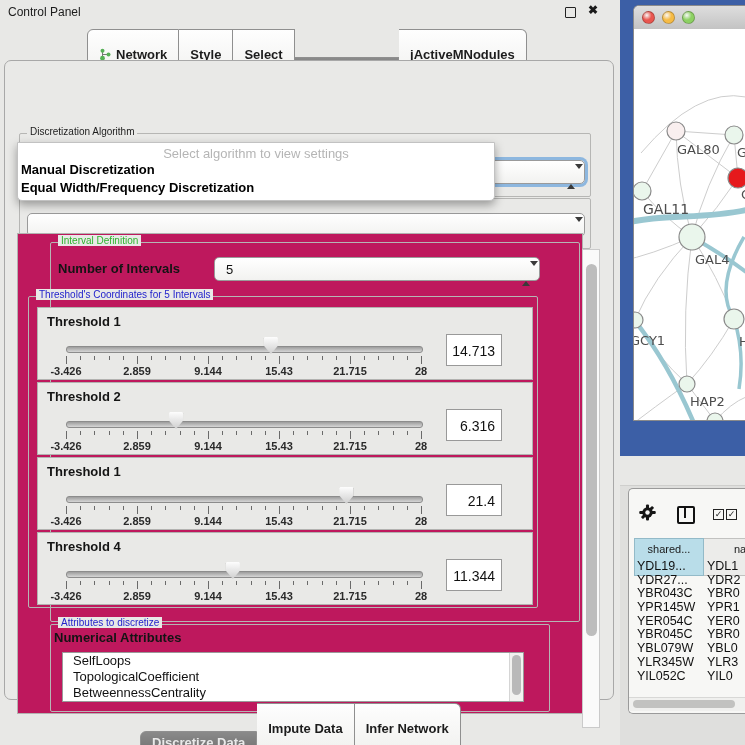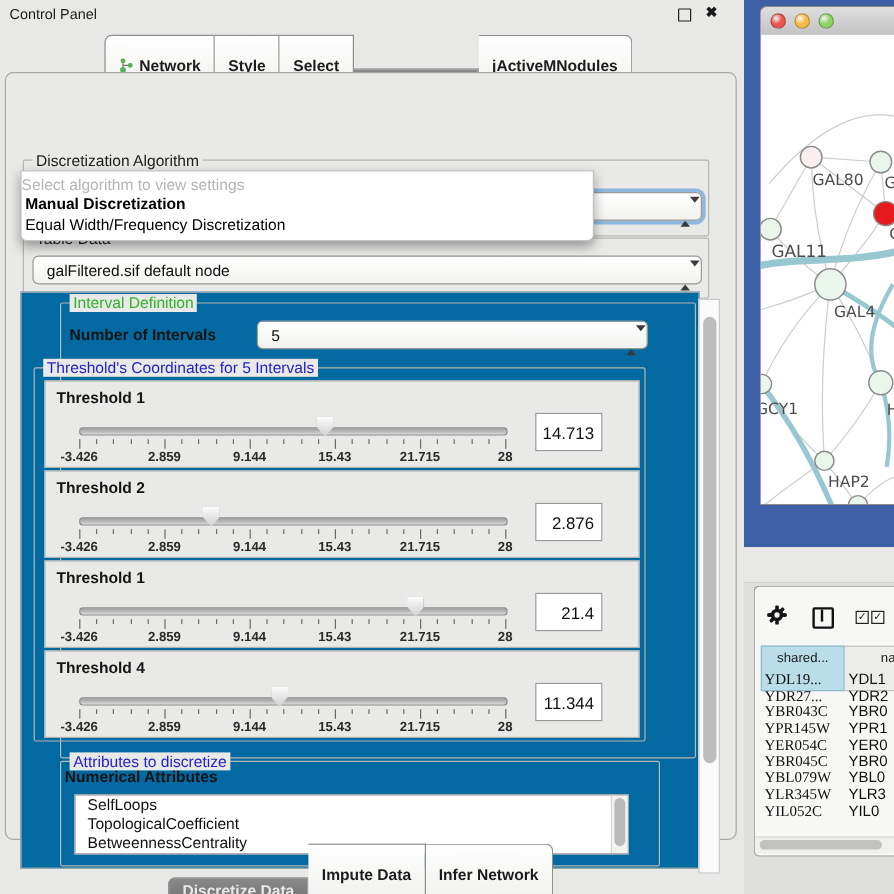--- a/index.html
+++ b/index.html
@@ -20,41 +20,41 @@
   .seg-tab:first-child{border-left:1px solid #8f8f8f;border-radius:6px 0 0 6px;}
   .seg-tab:last-child{border-radius:0 6px 6px 0;}
   .seg-tab.selected{background:linear-gradient(#8a8a8a,#6f6f6f);color:#e9e9e9;margin-top:28px;}
   #top-tabs{left:87px;top:29px;}
   #bottom-tabs{left:140px;top:703px;}
 
   #content-frame{left:4px;top:60px;width:608px;height:638px;background:#e9e9e7;
                  border:1px solid #a8a8a8;border-radius:7px;}
 
   .group{position:absolute;border:1px solid #b6b6b4;border-radius:2px;}
-  .gtitle{position:absolute;top:-8px;left:7px;background:#e9e9e7;padding:0 3px;font-size:13px;color:#1c1c1c;}
+  .gtitle{position:absolute;top:-8px;left:7px;background:#e9e9e7;padding:0 3px;font-size:10px;color:#1c1c1c;}
   .gtitle.green{color:#2db32d;}
   .gtitle.blue{color:#2323cc;}
 
   .combo{position:absolute;height:24px;background:linear-gradient(#ffffff,#f2f2f0);border:1px solid #9a9a9a;
          border-radius:5px;font-size:13px;color:#111;line-height:24px;padding-left:11px;box-sizing:border-box;}
   .combo .arrows{position:absolute;right:8px;top:4px;width:9px;height:16px;}
   .tri-up{width:0;height:0;border-left:4px solid transparent;border-right:4px solid transparent;border-bottom:5px solid #3a3a3a;margin-bottom:3px;}
   .tri-dn{width:0;height:0;border-left:4px solid transparent;border-right:4px solid transparent;border-top:5px solid #3a3a3a;}
   #algo-combo{left:22px;top:99px;width:558px;box-shadow:0 0 0 3px rgba(110,165,220,.75);}
 
   #algo-group{left:14px;top:72px;width:570px;height:62px;}
   #tabledata-group{left:14px;top:137px;width:570px;height:49px;}
   #tabledata-combo{left:22px;top:152px;width:558px;}
 
   #algo-popup{left:12px;top:81px;width:476px;height:57px;background:#fff;border:1px solid #c2c2c2;
               border-radius:0 0 5px 5px;box-shadow:0 4px 10px rgba(0,0,0,.35);z-index:20;}
-  #popup-hint{position:absolute;top:3px;left:0;width:100%;font-size:13px;color:#b5b5b5;}
+  #popup-hint{position:absolute;top:3px;left:0;width:100%;text-align:center;font-size:13px;color:#b5b5b5;}
   .popup-item{position:absolute;left:3px;font-size:13px;color:#000;white-space:nowrap;}
 
-  #viewport{left:12px;top:182px;width:564px;height:479px;border:1px solid #b2b2b0;background:#0369a1;overflow:hidden;}
+  #viewport{left:12px;top:172px;width:564px;height:479px;border:1px solid #b2b2b0;background:#be185d;overflow:hidden;}
   #vscroll{left:577px;top:188px;width:18px;height:479px;background:#fafafa;border:1px solid #cacaca;box-sizing:border-box;}
   #vscroll .thumb{position:absolute;left:3px;top:14px;width:11px;height:372px;background:#bdbdbd;border-radius:6px;}
 
   #interval-group{left:32px;top:8px;width:528px;height:378px;}
   #count-label{left:40px;top:27px;font-size:13px;font-weight:bold;color:#141414;}
   #count-spinner{left:196px;top:23px;width:326px;}
   #coords-group{left:10px;top:62px;width:508px;height:310px;}
 
   .thr-box{position:absolute;left:8px;width:494px;height:71px;border:1px solid #b2b2b0;background:#e9e9e7;}
   .thr-label{position:absolute;left:9px;top:6px;font-size:13px;font-weight:bold;color:#141414;}
@@ -97,21 +97,21 @@
   #tp-toolbar{position:absolute;left:0;top:0;width:100%;height:46px;}
   #col-icon{position:absolute;left:48px;top:17px;width:14px;height:14px;border:2px solid #111;border-radius:2px;}
   #col-icon::after{content:"";position:absolute;left:5px;top:0;width:2px;height:10px;background:#111;}
   .chk{position:absolute;top:20px;width:9px;height:9px;border:1.5px solid #222;font-size:9px;line-height:8px;color:#222;text-align:center;}
   #tp-header{position:absolute;left:0;top:48px;width:100%;height:22px;}
   .hcell{position:absolute;top:1px;height:38px;font-size:11px;color:#1a1a1a;line-height:21px;box-sizing:border-box;}
   #hcell-0{left:5px;width:70px;background:#b9dde9;border:1px solid #93bac8;text-align:center;}
   #hcell-1{left:75px;width:60px;background:#ececea;border:1px solid #c2c2c0;border-left:none;padding-left:30px;}
   #tp-rows{position:absolute;left:0;top:70px;width:100%;height:137px;overflow:hidden;}
   .trow{height:13.7px;font-size:12.5px;color:#111;white-space:nowrap;}
-  .trow .c0{display:inline-block;width:70px;padding-left:8px;box-sizing:border-box;font-family:Liberation Serif, serif;}
+  .trow .c0{display:inline-block;width:70px;padding-left:8px;box-sizing:border-box;}
   .trow .c1{display:inline-block;padding-left:8px;}
   #hscroll{position:absolute;left:0;top:208px;width:100%;height:13px;background:#f0f0ee;border-top:1px solid #d8d8d6;}
   #hscroll .thumb{position:absolute;left:4px;top:2px;width:102px;height:8px;background:#c2c2c0;border-radius:4px;}
 
   svg text{font-family:"DejaVu Sans","Liberation Sans",sans-serif;}
 </style>
 </head>
 <body>
 
 <div class="abs" id="left-panel">
@@ -152,29 +152,28 @@
       <span class="gtitle">Discretization Algorithm</span>
     </div>
     <div class="abs combo" id="algo-combo">
       <span class="arrows"><span class="tri-up"></span><span class="tri-dn"></span></span>
     </div>
 
     <div class="abs" id="algo-popup">
       <div id="popup-hint">Select algorithm to view settings</div>
       <div id="popup-items">
           <div class="popup-item" style="top: 19px; font-weight: bold;">Manual Discretization</div>
-          <div class="popup-item" style="top: 37px; font-weight: normal;">Equal Width/Frequency Discretization</div>
+          <div class="popup-item" style="top: 37px; font-weight: bold;">Equal Width/Frequency Discretization</div>
         </div>
     </div>
 
     <div class="group" id="tabledata-group">
       <span class="gtitle">Table Data</span>
     </div>
     <div class="abs combo" id="tabledata-combo">
-      <span>galFiltered.sif default node</span>
       <span class="arrows"><span class="tri-up"></span><span class="tri-dn"></span></span>
     </div>
 
     <div class="abs" id="viewport">
       <div class="group" id="interval-group">
         <span class="gtitle green">Interval Definition</span>
       </div>
       <div class="abs" id="count-label">Number of Intervals</div>
       <div class="abs combo" id="count-spinner">
         <span>5</span>
@@ -258,21 +257,21 @@
                 <div class="tick major" style="left: 355px;"></div>
               </div>
               <div class="ticklabels">
                 <span class="ticklabel" style="left: 0px;">-3.426</span>
                 <span class="ticklabel" style="left: 71px;">2.859</span>
                 <span class="ticklabel" style="left: 142px;">9.144</span>
                 <span class="ticklabel" style="left: 213px;">15.43</span>
                 <span class="ticklabel" style="left: 284px;">21.715</span>
                 <span class="ticklabel" style="left: 355px;">28</span>
               </div>
-              <div class="thr-field">2.876</div>
+              <div class="thr-field">6.316</div>
             </div>
             <div class="thr-box" style="top: 160px;">
               <div class="thr-label">Threshold 1</div>
               <div class="thr-track"></div>
               <div class="thr-thumb" style="left: 301.444px;"></div>
               <div class="tickbar">
                 <div class="tick major" style="left: 0px;"></div>
                 <div class="tick minor" style="left: 14.2px;"></div>
                 <div class="tick minor" style="left: 28.4px;"></div>
                 <div class="tick minor" style="left: 42.6px;"></div>

